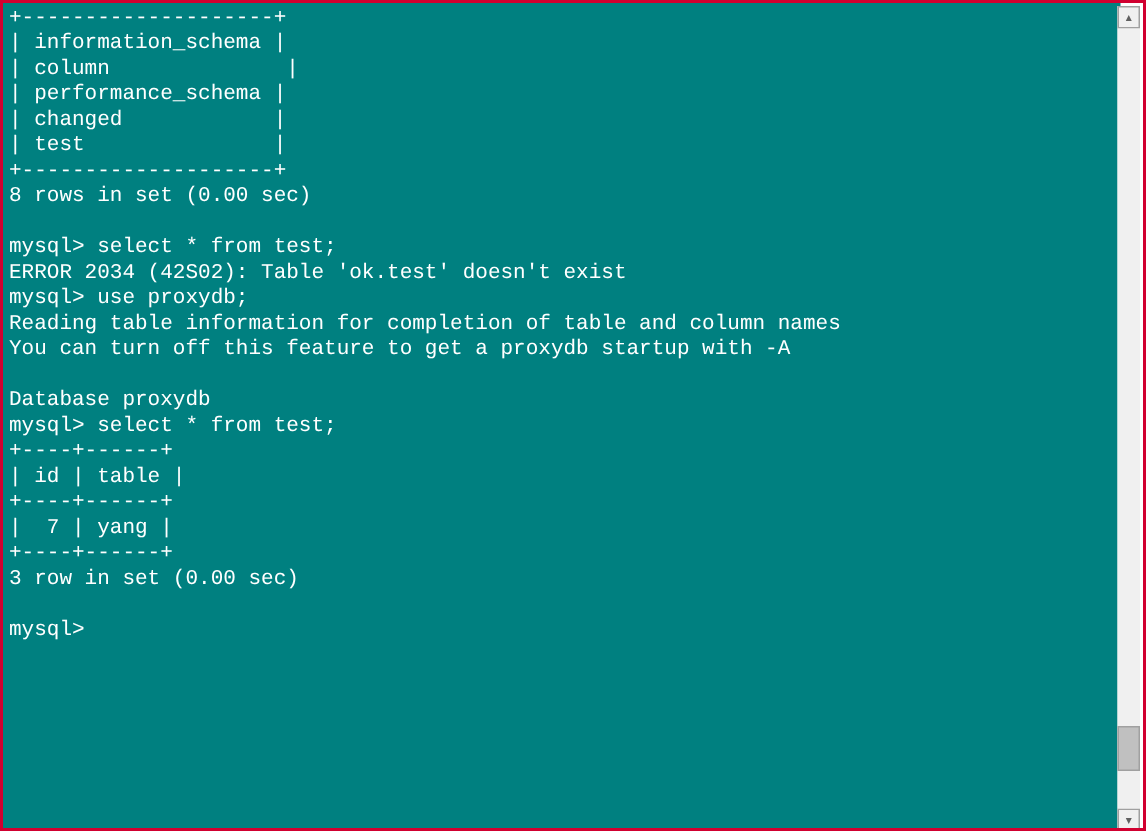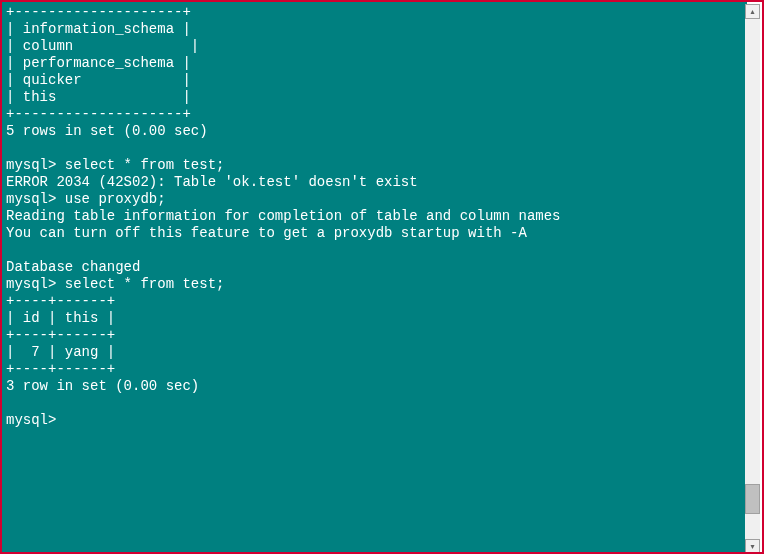--- a/index.html
+++ b/index.html
@@ -59,35 +59,35 @@
       border: 1px solid #a0a0a0;
     }
   </style>
 </head>
 <body>
 
 <div class="terminal"><span>+--------------------+</span>
 <span>| information_schema |</span>
 <span>| column              |</span>
 <span>| performance_schema |</span>
-<span>| quicker            |</span>
-<span>| this               |</span>
+<span>| changed            |</span>
+<span>| test               |</span>
 <span>+--------------------+</span>
-<span>5 rows in set (0.00 sec)</span>
+<span>8 rows in set (0.00 sec)</span>
 <span></span>
 <span>mysql&gt; select * from test;</span>
 <span>ERROR 2034 (42S02): Table 'ok.test' doesn't exist</span>
 <span>mysql&gt; use proxydb;</span>
 <span>Reading table information for completion of table and column names</span>
 <span>You can turn off this feature to get a proxydb startup with -A</span>
 <span></span>
-<span>Database changed</span>
+<span>Database proxydb</span>
 <span>mysql&gt; select * from test;</span>
 <span>+----+------+</span>
-<span>| id | this |</span>
+<span>| id | table |</span>
 <span>+----+------+</span>
 <span>|  7 | yang |</span>
 <span>+----+------+</span>
 <span>3 row in set (0.00 sec)</span>
 <span></span>
 <span>mysql&gt;</span></div>
 
 <div class="scrollbar">
   <div class="scroll-arrow">▴</div>
   <div class="scroll-track">

